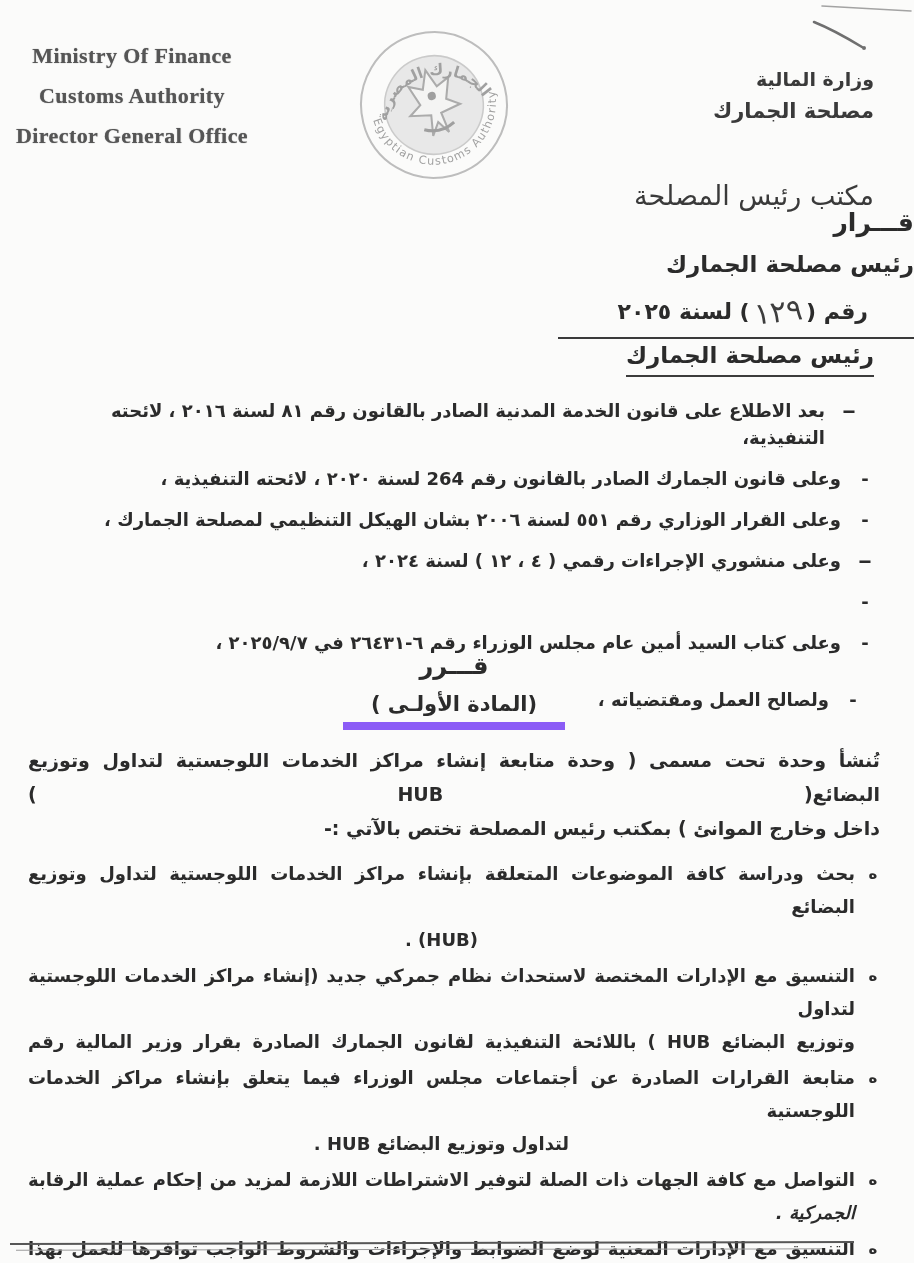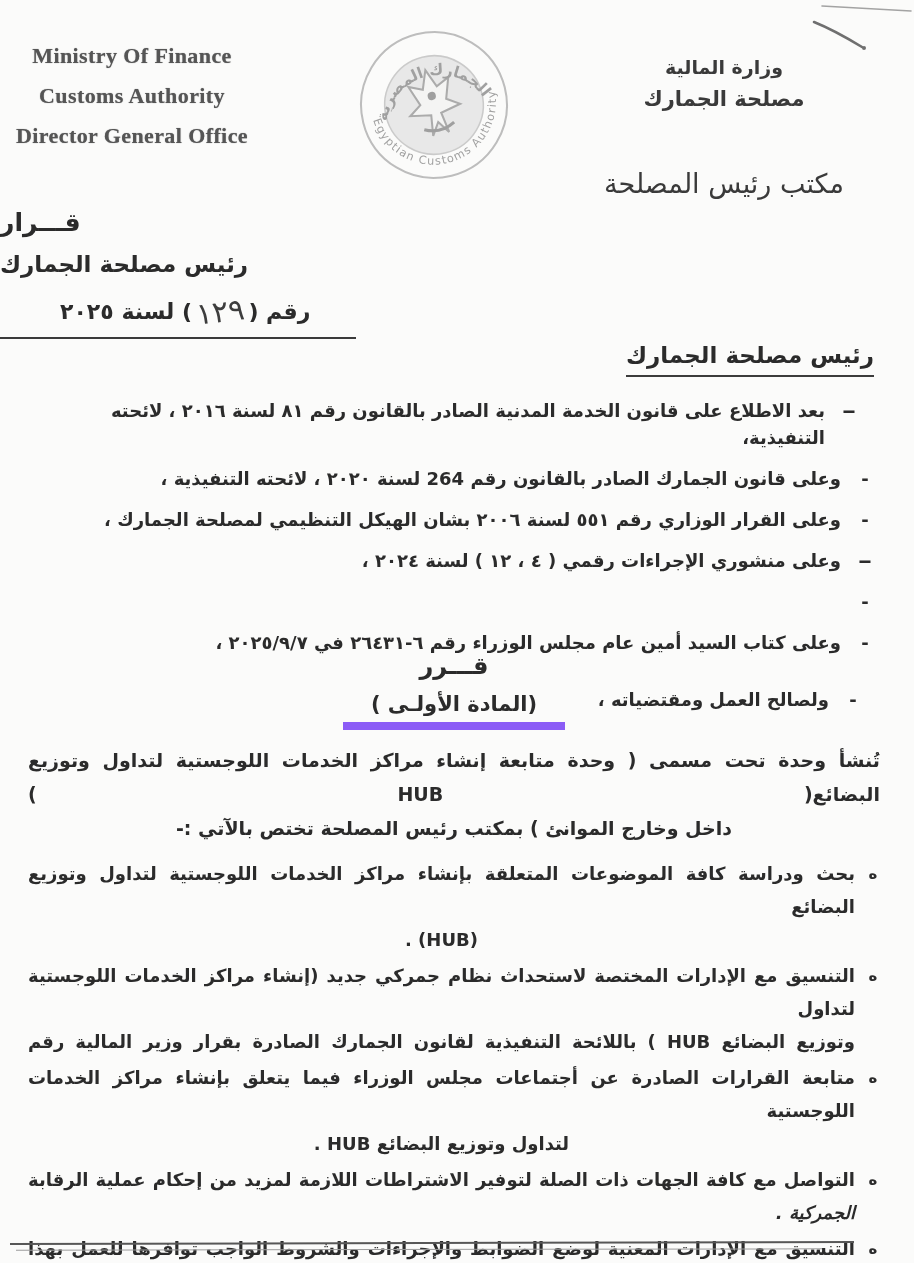--- a/index.html
+++ b/index.html
@@ -11,29 +11,29 @@
   
   .header-en{
     position:absolute;left:6px;top:36px;width:252px;text-align:center;
     font-family:"Liberation Serif","DejaVu Serif",serif;font-weight:700;
     font-size:22px;line-height:40px;color:#555;letter-spacing:.4px;
     text-shadow:0 0 1px #888;
   }
   .stamp-wrap{position:absolute;left:356px;top:28px;width:156px;height:154px;
     transform:rotate(-14deg);opacity:.82;}
   .header-ar{
-    position:absolute;right:40px;top:52px;width:300px;text-align:center;
+    position:absolute;right:40px;top:64px;width:300px;
     direction:rtl;color:#3a3a3a;
   }
   .header-ar .l1{font-size:19px;font-weight:600;line-height:30px;}
   .header-ar .l2{font-size:21px;font-weight:600;line-height:34px;}
   .header-ar .l3{font-size:27px;font-weight:500;line-height:40px;margin-top:48px;}
   .pen-marks{position:absolute;left:730px;top:0;width:184px;height:60px;}
   
-  .title-block{position:absolute;top:208px;left:0;right:0;text-align:left;direction:rtl;}
+  .title-block{position:absolute;top:208px;left:0;right:0;text-align:right;direction:rtl;}
   .title-decree{font-size:25px;font-weight:800;letter-spacing:1px;}
   .title-authority{font-size:23px;font-weight:800;margin-top:14px;}
   .title-number{
     display:inline-block;margin-top:14px;font-size:22px;font-weight:800;
     border-bottom:2px solid #3a3a3a;padding:0 46px 11px 60px;
   }
   .hand-number{
     display:inline-block;font-weight:400;font-size:30px;color:#3d3d3d;
     transform:rotate(-7deg);position:relative;top:3px;padding:0 4px;
   }
@@ -48,21 +48,21 @@
   .dash-item.indent1{margin-right:16px;}
   .dash-item.closing{margin-top:30px;margin-right:12px;}
   
   .decision{position:absolute;top:652px;right:34px;left:28px;direction:rtl;}
   .decree-word{text-align:center;font-size:24px;font-weight:800;letter-spacing:1px;}
   .article-line{text-align:center;margin-top:12px;}
   .article-label{display:inline-block;font-size:21px;font-weight:800;
     border-bottom:8px solid #8b5cf6;padding:0 28px 6px;}
   .intro-par{margin-top:13px;font-size:19px;font-weight:700;line-height:34px;}
   .jl{display:block;text-align:justify;text-align-last:justify;}
-  .rl{display:block;text-align:center;}
+  .rl{display:block;text-align:right;}
   .cl{display:block;text-align:center;}
   .hub-list{margin-top:12px;}
   .hub-item{display:flex;gap:11px;font-size:18px;font-weight:700;
     line-height:33px;margin-bottom:3px;}
   .hub-item .marker{flex:0 0 14px;font-size:15px;padding-top:1px;text-align:center;}
   .hub-item .txt{flex:1;min-width:0;}
   
   .footer-rule-1{position:absolute;left:10px;right:60px;top:1242px;
     border-top:2px solid #575757;transform:rotate(-.15deg);}
   .footer-rule-2{position:absolute;left:16px;right:92px;top:1249px;

